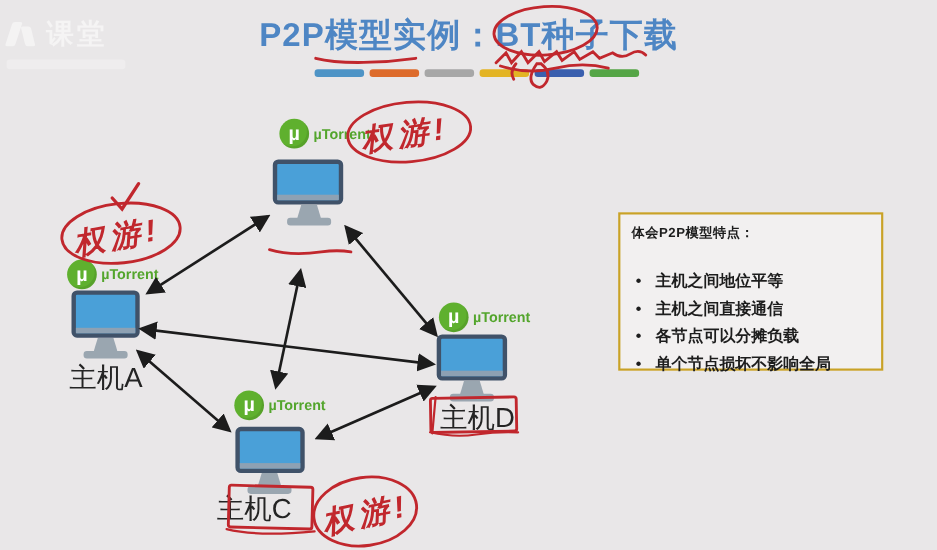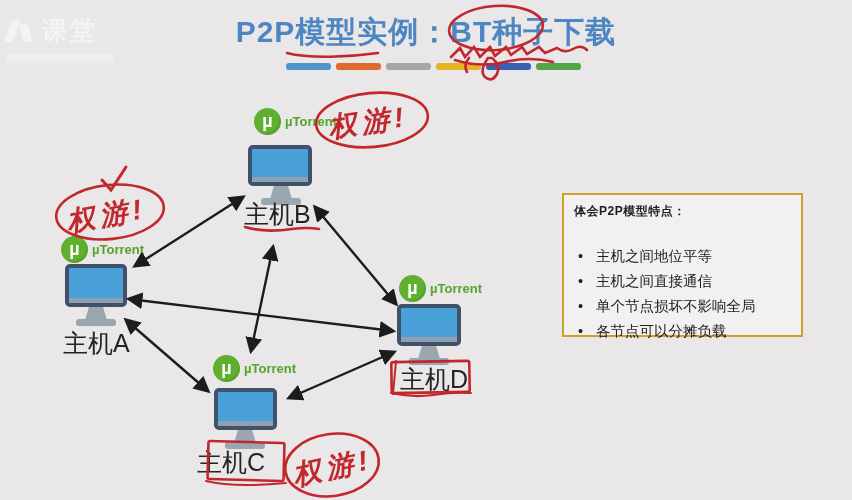--- a/index.html
+++ b/index.html
@@ -33,21 +33,21 @@
   .ut{position:absolute;display:flex;align-items:center;gap:4px;}
   .ut-c{width:27px;height:27px;border-radius:50%;background:#5fb02e;color:#fff;font-weight:700;
         display:flex;align-items:center;justify-content:center;font-size:18px;box-shadow:inset -2px -2px 0 rgba(0,0,0,.08);}
   .ut-t{color:#53a52c;font-weight:700;font-size:13px;}
   .hostlabel{position:absolute;font-size:25px;color:#242424;}
 
   
   .notes{position:absolute;left:562px;top:193px;width:241px;height:144px;box-sizing:border-box;
          background:#f2f0f0;border:2px solid #c9a227;padding:8px 10px;}
   .notes h3{margin:0;font-size:12px;font-weight:700;color:#1d1d1d;letter-spacing:.5px;}
-  .notes ul{margin:24px 0 0 4px;padding:0;list-style:none;}
+  .notes ul{margin:24px 0 0 4px;padding:0;list-style:none;font-weight:bold;}
   .notes li{font-size:14.5px;color:#1d1d1d;line-height:25px;padding-left:18px;position:relative;}
   .notes li::before{content:"•";position:absolute;left:0;top:0;}
 
   
   .overlay{position:absolute;left:0;top:0;pointer-events:none;}
   .hw{font-size:28px;font-weight:700;letter-spacing:5px;font-style:italic;}
 </style>
 </head>
 <body>
 
@@ -93,21 +93,20 @@
   <div class="host">
     <div class="ut" style="left:254px;top:108px;">
       <div class="ut-c">µ</div>
       <div class="ut-t">µTorrent</div>
     </div>
     <div class="pc" style="left:248px;top:145px;width:64px;height:41px;">
         <div class="chin"></div>
       </div>
     <div class="neck" style="left:270px;top:186px;width:22px;height:13px;"></div>
     <div class="basebar" style="left:261px;top:198px;width:40px;height:7px;"></div>
-    <div class="hostlabel" style="left:244px;top:198px;">主机B</div>
   </div>
 
   <div class="host">
     <div class="ut" style="left:213px;top:355px;">
       <div class="ut-c">µ</div>
       <div class="ut-t">µTorrent</div>
     </div>
     <div class="pc" style="left:214px;top:388px;width:63px;height:42px;">
         <div class="chin"></div>
       </div>
@@ -127,22 +126,22 @@
     <div class="neck" style="left:418px;top:346px;width:22px;height:13px;"></div>
     <div class="basebar" style="left:409px;top:358px;width:40px;height:7px;"></div>
     <div class="hostlabel" style="left:400px;top:363px;">主机D</div>
   </div>
 
   <div class="notes">
     <h3>体会P2P模型特点：</h3>
     <ul>
       <li>主机之间地位平等</li>
       <li>主机之间直接通信</li>
+      <li>各节点可以分摊负载</li>
       <li>单个节点损坏不影响全局</li>
-      <li>各节点可以分摊负载</li>
     </ul>
   </div>
 
   <svg class="overlay" width="852" height="500" viewBox="0 0 852 500">
     <defs>
       <marker id="ah" viewBox="0 0 10 10" refX="8" refY="5" markerWidth="7" markerHeight="7" orient="auto-start-reverse">
         <path d="M0,0 L10,5 L0,10 z" fill="#1c1c1c"></path>
       </marker>
     </defs>
 

